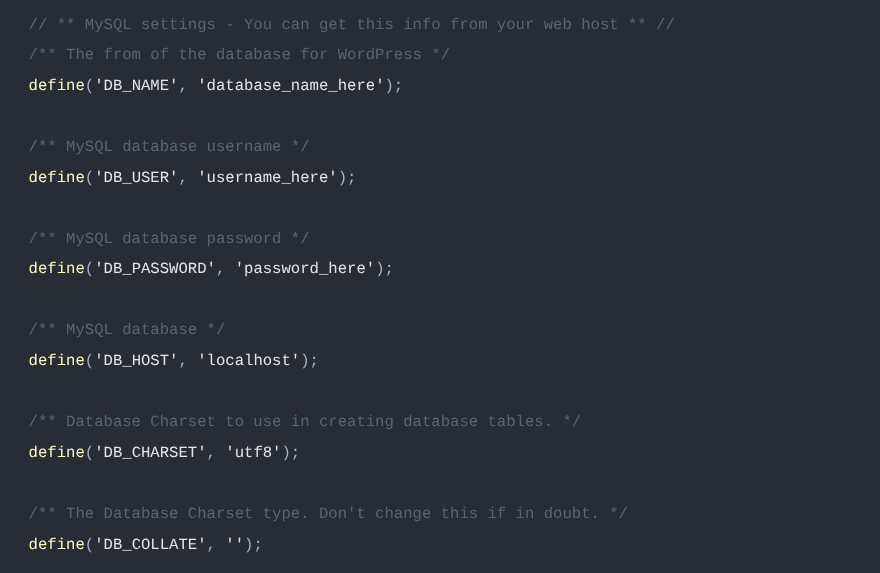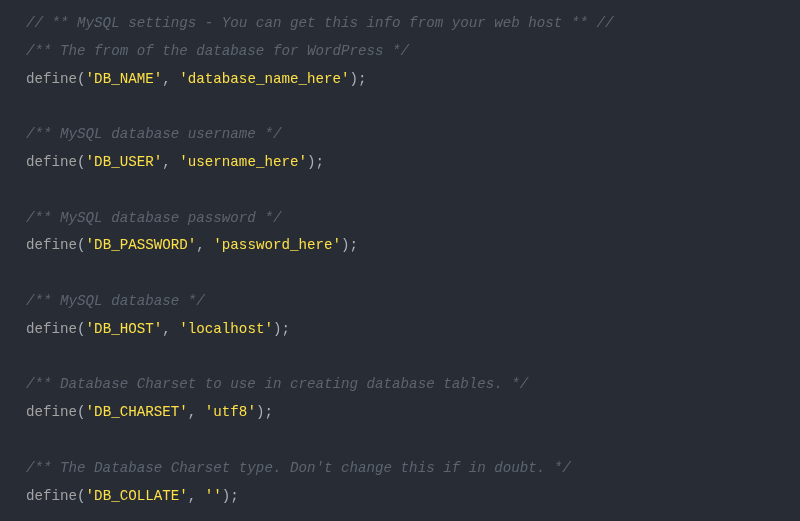--- a/index.html
+++ b/index.html
@@ -12,24 +12,24 @@
   }
   pre.code {
     margin: 0;
     padding: 10px 0 0 26px;
     font-family: Consolas, "Courier New", monospace;
     font-size: 14.2px;
     line-height: 27.8px;
     color: #abb2bf;
     white-space: pre;
   }
-  .c   { color: #5d6470; font-style: italic; }   
-  .fn  { color: #a3a3a3; }                        
+  .c   { color: #5d6470; }   
+  .fn  { color: #fef9c3; }                        
   .p   { color: #abb2bf; }                        
-  .s   { color: #fde047; }                        
+  .s   { color: #e5e5e5; }                        
 </style>
 </head>
 <body>
 
 <pre class="code"><span class="c">// ** MySQL settings - You can get this info from your web host ** //</span>
 <span class="c">/** The from of the database for WordPress */</span>
 <span class="fn">define</span><span class="p">(</span><span class="s">'DB_NAME'</span><span class="p">, </span><span class="s">'database_name_here'</span><span class="p">);</span>
 
 <span class="c">/** MySQL database username */</span>
 <span class="fn">define</span><span class="p">(</span><span class="s">'DB_USER'</span><span class="p">, </span><span class="s">'username_here'</span><span class="p">);</span>

